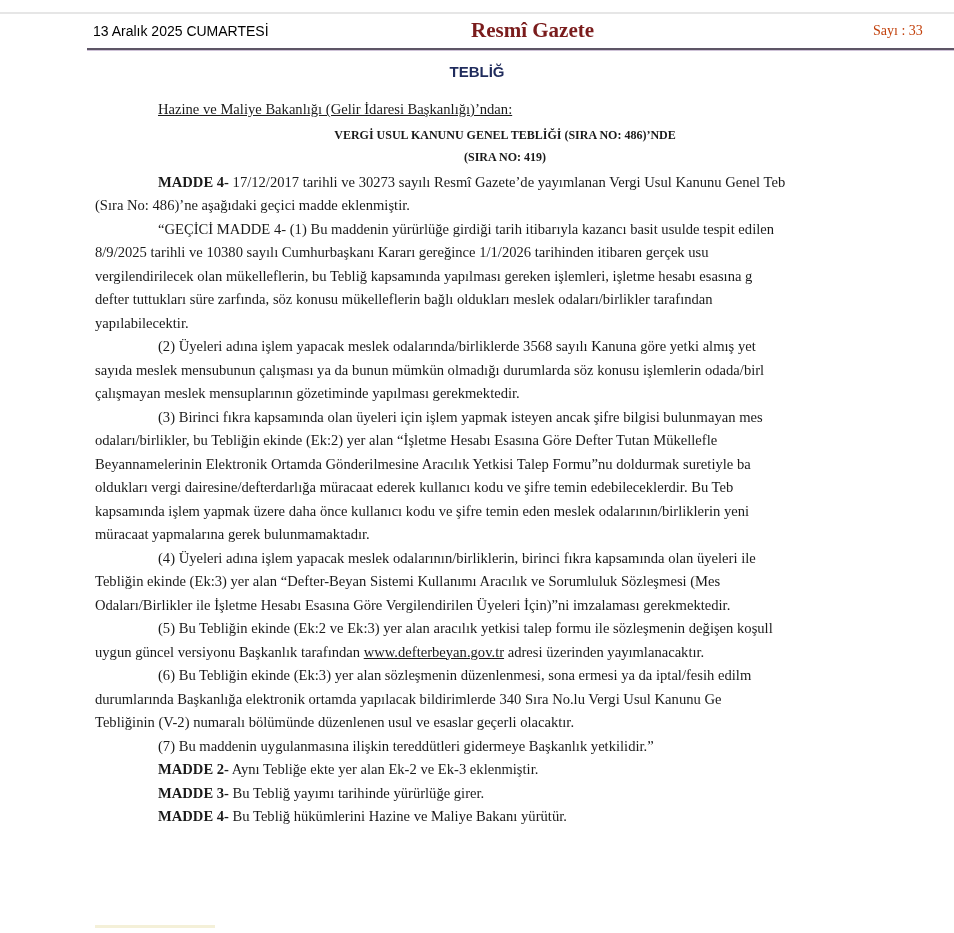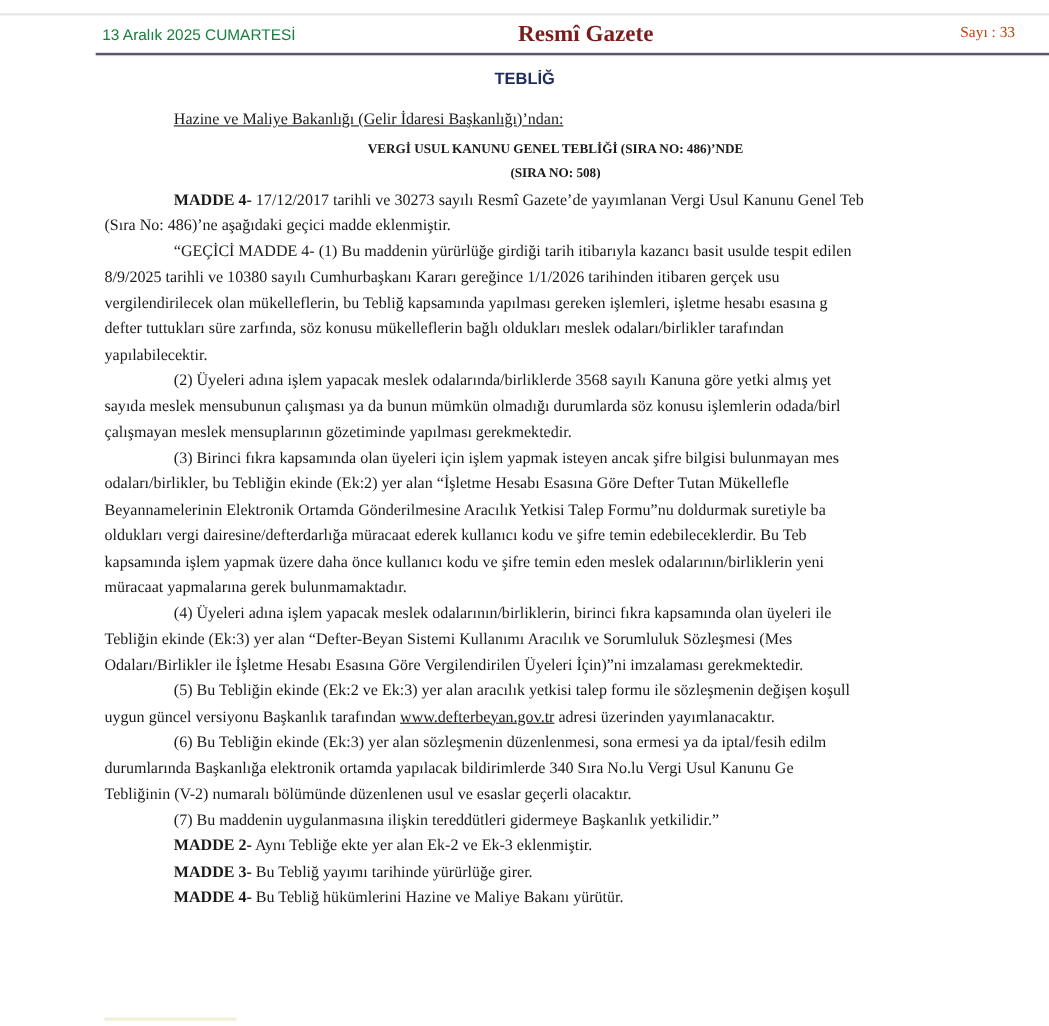--- a/index.html
+++ b/index.html
@@ -1,19 +1,19 @@
 <!DOCTYPE html>
 <html><head>
 <meta charset="utf-8">
 <style>
   html, body { margin: 0; padding: 0; background: #ffffff; }
   body { width: 954px; height: 933px; overflow: hidden; position: relative; }
   .top-line { position: absolute; left: 0; top: 12px; width: 954px; height: 2px; background: #e6e6e6; }
   .header { position: absolute; left: 93px; top: 20px; width: 900px; height: 28px; }
-  .hdr-date { position: absolute; left: 0; top: 3px; font-family: "Liberation Sans", sans-serif; font-size: 14px; color: #15803d; white-space: nowrap; }
+  .hdr-date { position: absolute; left: 0; top: 3px; font-family: "Liberation Sans", sans-serif; font-size: 14px; color: #000000; white-space: nowrap; }
   .hdr-title { position: absolute; left: 378px; top: -2px; font-family: "Liberation Serif", serif; font-weight: bold; font-size: 21px; color: #7a1c1c; white-space: nowrap; }
   .hdr-sayi { position: absolute; left: 780px; top: 3px; font-family: Liberation Serif, serif; font-size: 14px; color: #c2410c; white-space: nowrap; }
   .hdr-rule { position: absolute; left: 87px; top: 48px; width: 880px; height: 2px; background: #5d5566; box-shadow: 0 1px 0 #cfc3d8; }
   .section { position: absolute; left: 0; width: 954px; top: 63px; text-align: center; font-family: "Liberation Sans", sans-serif; font-weight: bold; font-size: 15px; color: #1f2b5c; }
   .doc { position: absolute; left: 95px; top: 98px; width: 900px; font-family: "Liberation Serif", serif; font-size: 14.6px; color: #1a1a1a; line-height: 23.5px; }
   .issuer { padding-left: 63px; text-decoration: underline; white-space: nowrap; margin-bottom: 2px; }
   .title-line { text-align: center; font-weight: bold; font-size: 12px; line-height: 22.5px; width: 820px; white-space: nowrap; }
   .indent { padding-left: 63px; white-space: nowrap; }
   .link { text-decoration: underline; }
   .nowrap-line { white-space: nowrap; overflow: visible; }
@@ -29,21 +29,21 @@
   <span class="hdr-title">Resmî Gazete</span>
   <span class="hdr-sayi">Sayı : 33</span>
 </div>
 <div class="hdr-rule"></div>
 
 <div class="section">TEBLİĞ</div>
 
 <div class="doc">
   <div class="issuer">Hazine ve Maliye Bakanlığı (Gelir İdaresi Başkanlığı)’ndan:</div>
   <div class="title-line">VERGİ USUL KANUNU GENEL TEBLİĞİ (SIRA NO: 486)’NDE</div>
-  <div class="title-line" style="margin-bottom:2px;">(SIRA NO: 508)</div>
+  <div class="title-line" style="margin-bottom:2px;">(SIRA NO: 419)</div>
 
   <div class="indent nowrap-line"><b>MADDE 4-</b><span> 17/12/2017 tarihli ve 30273 sayılı Resmî Gazete’de yayımlanan Vergi Usul Kanunu Genel Teb</span></div>
   <div class="nowrap-line">(Sıra No: 486)’ne aşağıdaki geçici madde eklenmiştir.</div>
 
   <div class="indent nowrap-line">“GEÇİCİ MADDE 4- (1) Bu maddenin yürürlüğe girdiği tarih itibarıyla kazancı basit usulde tespit edilen</div>
   <div class="nowrap-line">8/9/2025 tarihli ve 10380 sayılı Cumhurbaşkanı Kararı gereğince 1/1/2026 tarihinden itibaren gerçek usu</div>
   <div class="nowrap-line">vergilendirilecek olan mükelleflerin, bu Tebliğ kapsamında yapılması gereken işlemleri, işletme hesabı esasına g</div>
   <div class="nowrap-line">defter tuttukları süre zarfında, söz konusu mükelleflerin bağlı oldukları meslek odaları/birlikler tarafından</div>
   <div class="nowrap-line">yapılabilecektir.</div>
 

